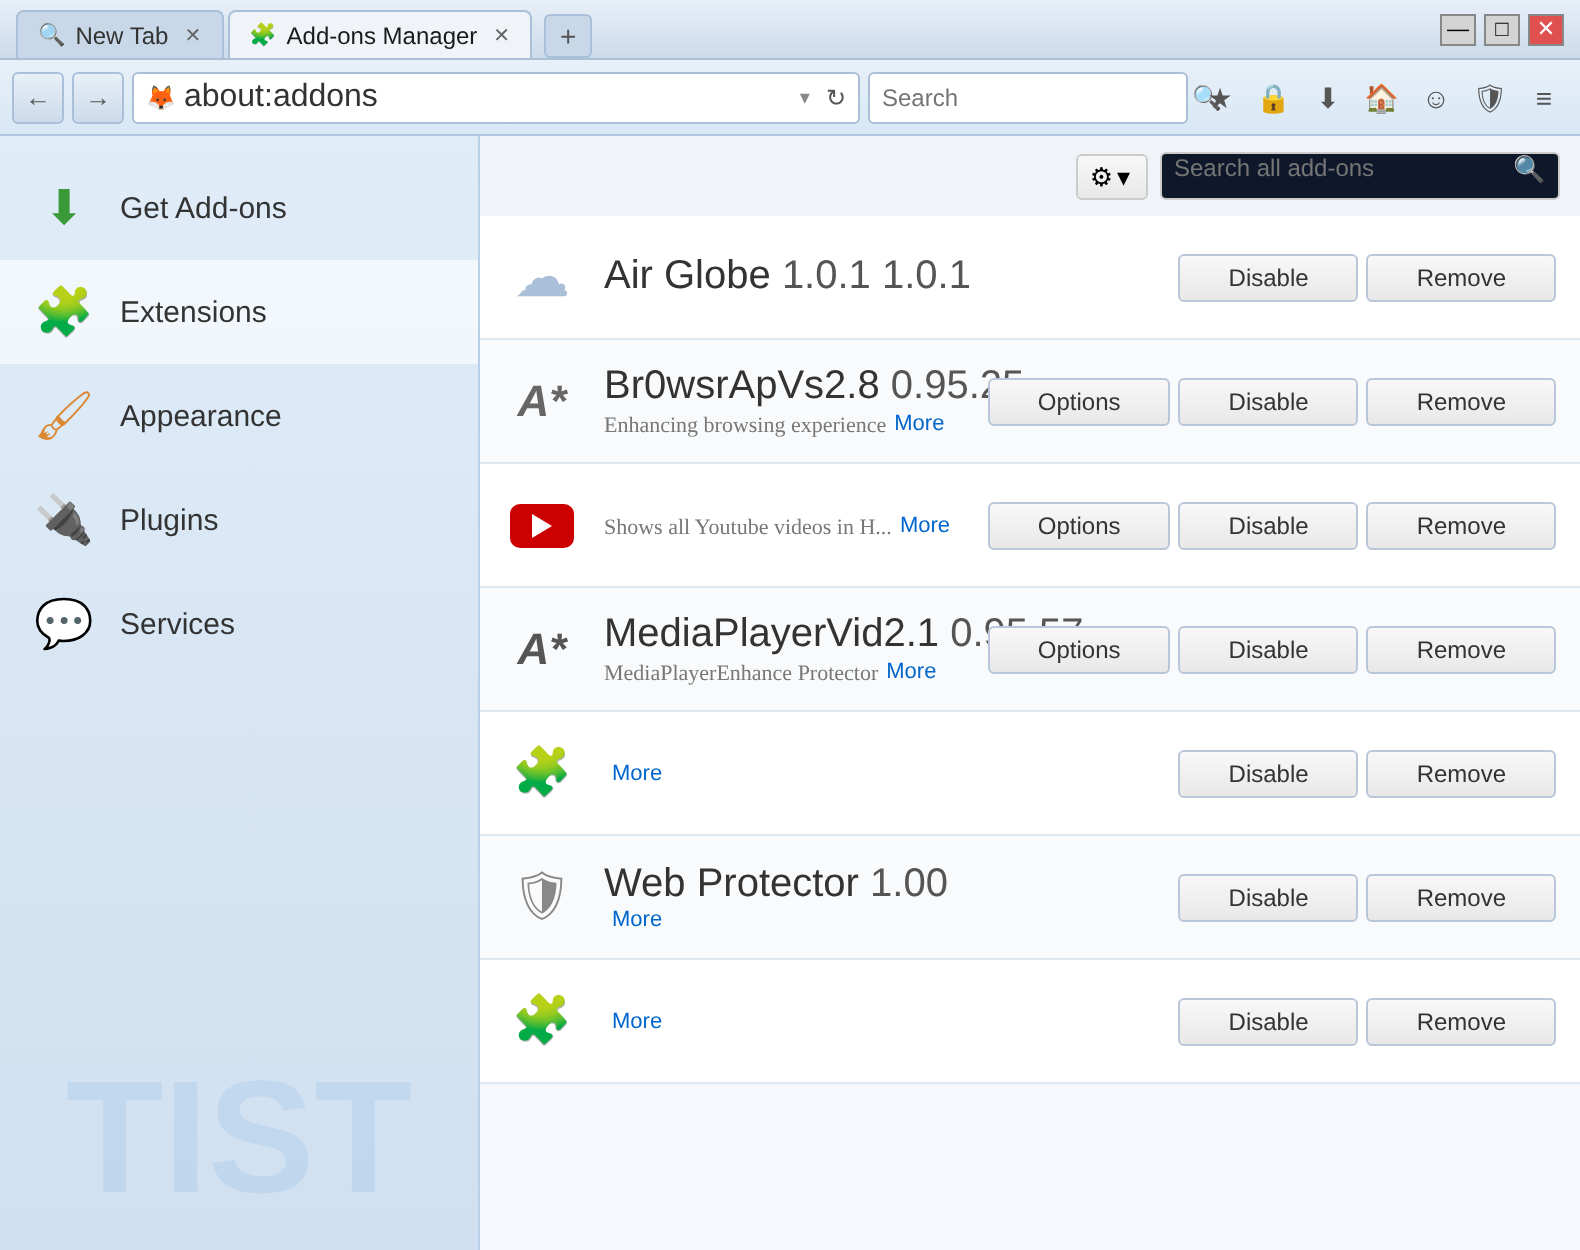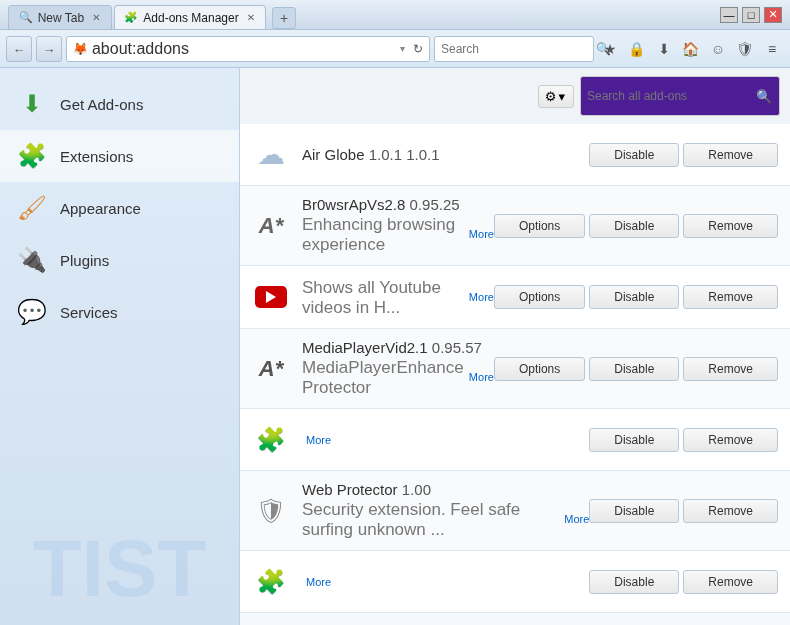--- a/index.html
+++ b/index.html
@@ -126,23 +126,23 @@
       background: #f0f4f8;
     }
     .gear-btn {
       display: flex; align-items: center;
       background: linear-gradient(to bottom, #f8f8f8, #e8e8e8);
       border: 1px solid #ccc; border-radius: 3px;
       padding: 3px 6px; cursor: pointer; font-size: 13px;
     }
     .gear-btn span { margin-right: 2px; }
     .search-addons {
-      width: 200px; height: 40px;
-      background: #4c1d95; border: 1px solid #ccc; border-radius: 3px;
-      display: flex; align-items: center; padding: 0 6px;
+      width: 200px; height: 24px;
+      background: #0f172a; border: 1px solid #ccc; border-radius: 3px;
+      display: flex; align-items: flex-start; padding: 0 6px;
     }
     .search-addons input { flex: 1; border: none; outline: none; font-size: 12px; color: #aaa; background: transparent; }
     .search-addons-icon { font-size: 13px; color: #888; cursor: pointer; }
 
     
     .extensions-panel {
       flex: 1; background: #f5f8fc;
       overflow-y: auto;
     }
     .ext-item {
@@ -152,23 +152,23 @@
       background: white;
       min-height: 62px;
     }
     .ext-item:nth-child(even) { background: #f8fafc; }
     .ext-icon {
       width: 38px; height: 38px; margin-right: 12px;
       display: flex; align-items: center; justify-content: center;
       flex-shrink: 0;
     }
     .ext-info { flex: 1; min-width: 0; }
-    .ext-name { font-size: 15px; color: #333; font-weight: normal; }
+    .ext-name { font-size: 20px; color: #333; font-weight: normal; }
     .ext-name .version { color: #555; }
-    .ext-desc { font-size: 17px; color: #777; margin-top: 2px; }
+    .ext-desc { font-size: 11px; color: #777; margin-top: 2px; font-family: Liberation Serif, serif; }
     .ext-more { font-size: 11px; color: #0066cc; cursor: pointer; margin-left: 4px; }
     .ext-desc-row { display: flex; align-items: center; }
     .ext-actions { display: flex; gap: 4px; align-items: center; flex-shrink: 0; }
     .btn-options, .btn-disable, .btn-remove {
       height: 24px; padding: 0 24px;
       border-radius: 3px; cursor: pointer;
       font-size: 12px; border: 1px solid #b8c8d8;
     }
     .btn-options { background: linear-gradient(to bottom, #f8f8f8, #e8e8e8); color: #333; }
     .btn-disable { background: linear-gradient(to bottom, #f8f8f8, #e8e8e8); color: #333; }
@@ -384,21 +384,20 @@
 
       <div class="ext-item">
         <div class="ext-icon">
           <span class="shield-icon">🛡</span>
         </div>
         <div class="ext-info">
           <div class="ext-name">
             <span>Web Protector</span>&nbsp;<span class="version">1.00</span>
           </div>
           <div class="ext-desc-row">
-            <span class="ext-desc">Security extension. Feel safe surfing unknown ...</span>
             <a class="ext-more">More</a>
           </div>
         </div>
         <div class="ext-actions">
           <button class="btn-disable">Disable</button>
           <button class="btn-remove">Remove</button>
         </div>
       </div>
 
       <div class="ext-item">

